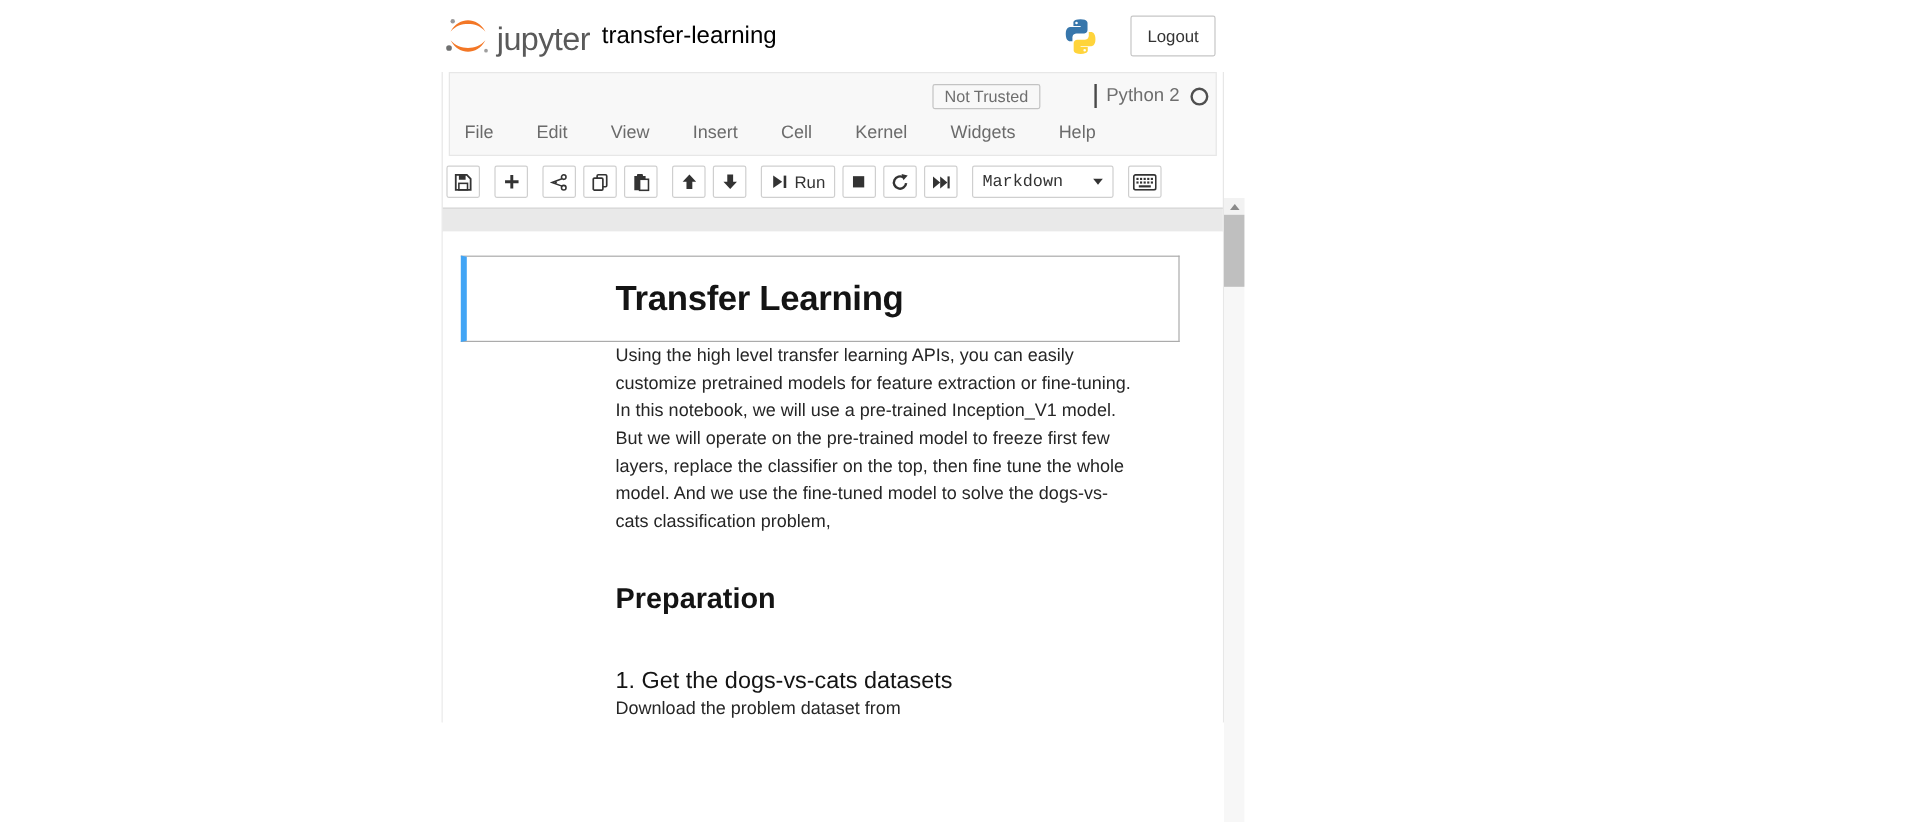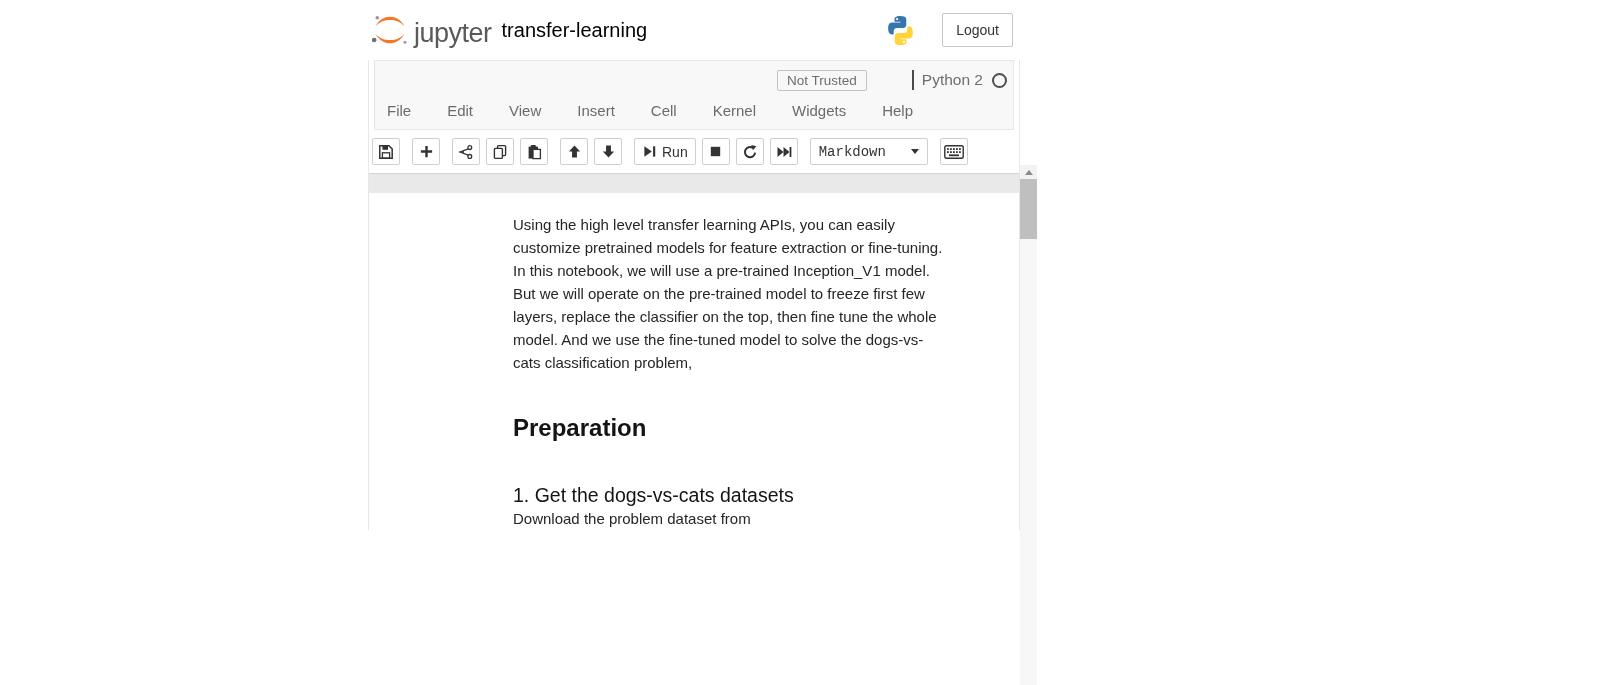--- a/index.html
+++ b/index.html
@@ -237,20 +237,23 @@
             </g>
           </svg>
         </span>
       </button>
     </div>
 
     <div class="strip"></div>
 
     <div class="notebook">
 
+      <div class="cell-title">
+        <h1>Transfer Learning</h1>
+      </div>
 
       <div class="cell-body">
         <p class="p1">Using the high level transfer learning APIs, you can easily customize pretrained models for feature extraction or fine-tuning.</p>
         <p class="p2">In this notebook, we will use a pre-trained Inception_V1 model. But we will operate on the pre-trained model to freeze first few layers, replace the classifier on the top, then fine tune the whole model. And we use the fine-tuned model to solve the dogs-vs-cats classification problem,</p>
         <h2>Preparation</h2>
         <h3>1. Get the dogs-vs-cats datasets</h3>
         <p class="p3">Download the problem dataset from</p>
       </div>
 
     </div>

